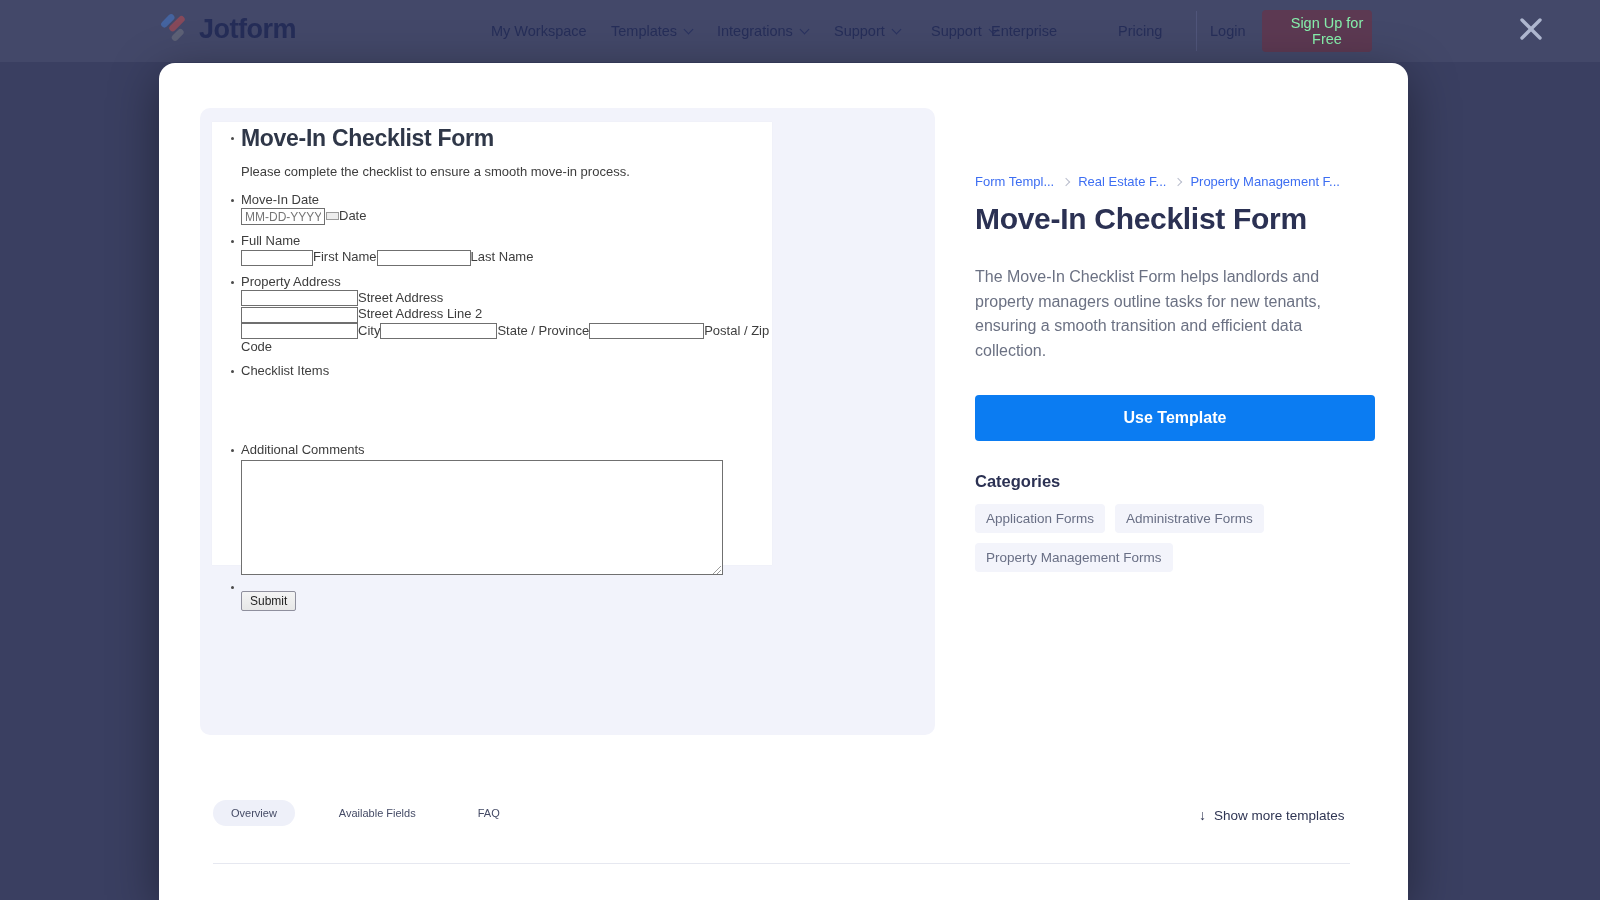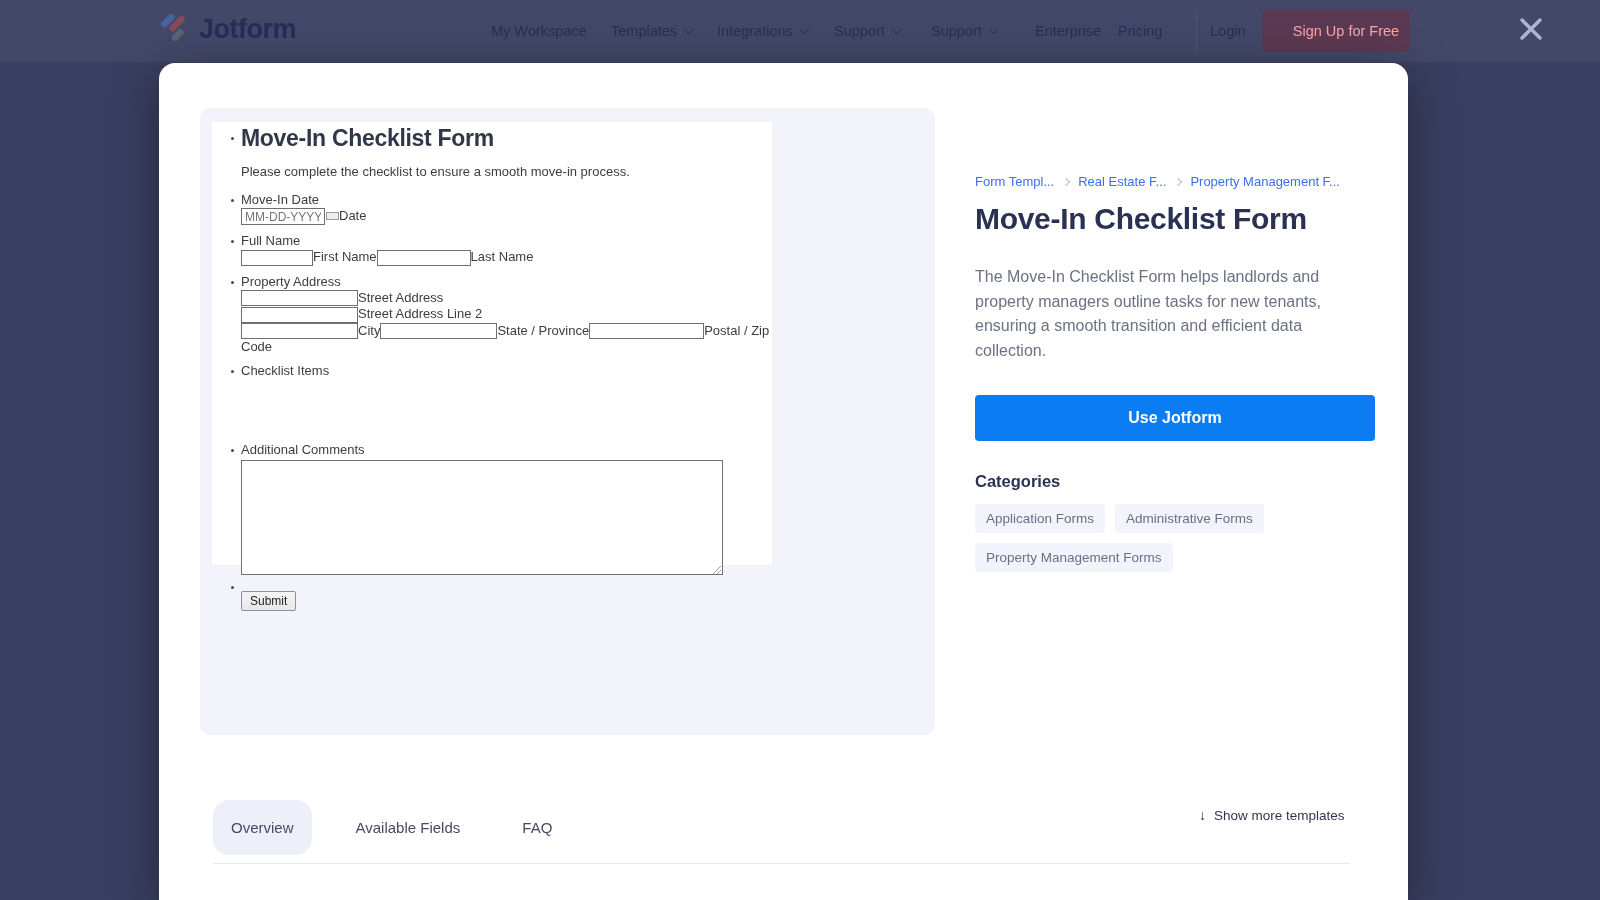--- a/index.html
+++ b/index.html
@@ -20,22 +20,22 @@
   .nav-item {
     position:absolute; top:23px; font-size:14.5px; color:#262e59; white-space:nowrap;
     display:flex; align-items:center;
   }
   .caret {
     width:7px; height:7px; border-right:1.8px solid #2a3260; border-bottom:1.8px solid #2a3260;
     transform:rotate(45deg); display:inline-block; margin-left:8px; margin-top:-4px;
   }
   .nav-divider { position:absolute; left:1196px; top:11px; width:1px; height:40px; background:#50557a; }
   .signup-btn {
-    position:absolute; left:1262px; top:10px; width:148px; height:42px;
-    background:#5c3952; border-radius:4px; color:#fca5a5; font-size:14.5px;
+    position:absolute; left:1262px; top:10px; width:110px; height:42px;
+    background:#5c3952; border-radius:4px; color:#86efac; font-size:14.5px;
     display:flex; align-items:center; justify-content:center; border:none;padding-left:20px;
   }
   .close-x { position:absolute; left:1517px; top:15px; width:28px; height:28px; cursor:pointer; }
 
   
   .modal {
     position:absolute; left:159px; top:63px; width:1249px; height:837px;
     background:#ffffff; border-radius:16px 16px 0 0;
     box-shadow:0 12px 50px rgba(0,0,0,.4);
   }
@@ -108,21 +108,21 @@
   .cat-title { position:absolute; left:0; top:362px; font-size:16.5px; font-weight:700; color:#2b3153; }
   .chips-row1 { position:absolute; left:0; top:394px; display:flex; gap:10px; }
   .chips-row2 { position:absolute; left:0; top:433px; display:flex; gap:10px; }
   .chip {
     background:#f3f4fb; color:#696f85; font-size:13.5px; padding:7px 11px;
     border-radius:4px; white-space:nowrap;
   }
 
   
   .tabs { position:absolute; left:54px; top:737px; display:flex; align-items:center; gap:26px; }
-  .tab { font-size:15px; color:#454b66; padding:19px 18px; border-radius:16px; cursor:pointer; white-space:nowrap; }
+  .tab { font-size:11px; color:#454b66; padding:7px 18px; border-radius:16px; cursor:pointer; white-space:nowrap; }
   .tab.active { background:#eef0f9; font-weight:400; }
   .show-more { position:absolute; left:1040px; top:744px; display:flex; align-items:center; gap:8px; font-size:13.5px; color:#2f3553; cursor:pointer; }
   .dn-arrow { font-size:14px; color:#2f3553; }
   .tab-divider { position:absolute; left:54px; top:800px; width:1137px; height:1px; background:#e6e8f0; }
 </style>
 </head>
 <body>
 
 <div class="topbar">
   <div class="brand">
@@ -150,21 +150,21 @@
     <span class="caret"></span>
   </div>
   <div class="nav-item" style="left:834px;">
     <span>Support</span>
     <span class="caret"></span>
   </div>
   <div class="nav-item" style="left:931px;">
     <span>Support</span>
     <span class="caret"></span>
   </div>
-  <div class="nav-item" style="left:1035px;">
+  <div class="nav-item" style="left:991px;">
     <span>Enterprise</span>
   </div>
   <div class="nav-item" style="left:1118px;">
     <span>Pricing</span>
   </div>
   <div class="nav-divider"></div>
   <div class="nav-item" style="left:1210px;">
     <span>Login</span>
   </div>
   <button class="signup-btn">Sign Up for Free</button>
@@ -241,21 +241,21 @@
       <a class="crumb" href="#">Form Templ...</a>
       <span class="crumb-sep"></span>
       <a class="crumb" href="#">Real Estate F...</a>
       <span class="crumb-sep"></span>
       <a class="crumb" href="#">Property Management F...</a>
     </div>
 
     <div class="panel-title">Move-In Checklist Form</div>
     <div class="panel-desc">The Move-In Checklist Form helps landlords and property managers outline tasks for new tenants, ensuring a smooth transition and efficient data collection.</div>
 
-    <button class="use-btn">Use Jotform</button>
+    <button class="use-btn">Use Template</button>
 
     <div class="cat-title">Categories</div>
     <div class="chips-row1">
       <span class="chip">Application Forms</span>
       <span class="chip">Administrative Forms</span>
     </div>
     <div class="chips-row2">
       <span class="chip">Property Management Forms</span>
     </div>
   </div>

